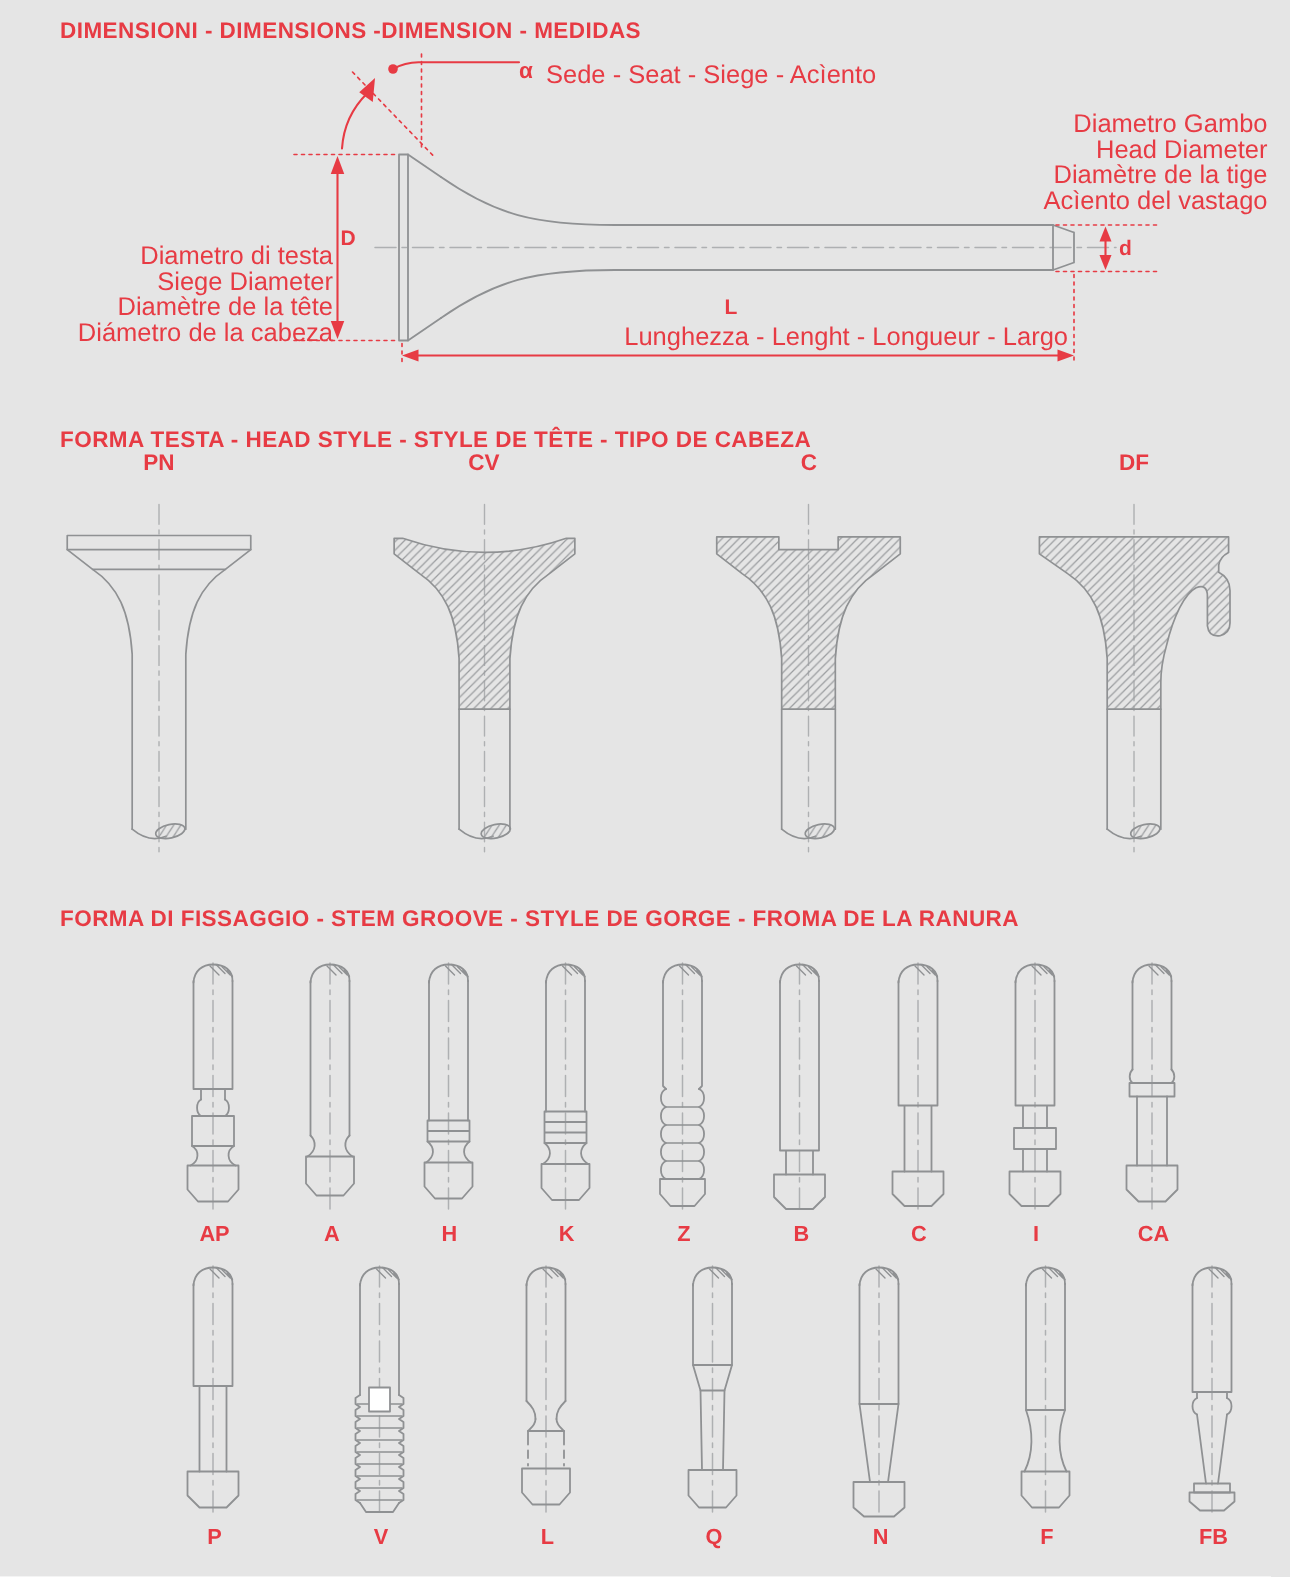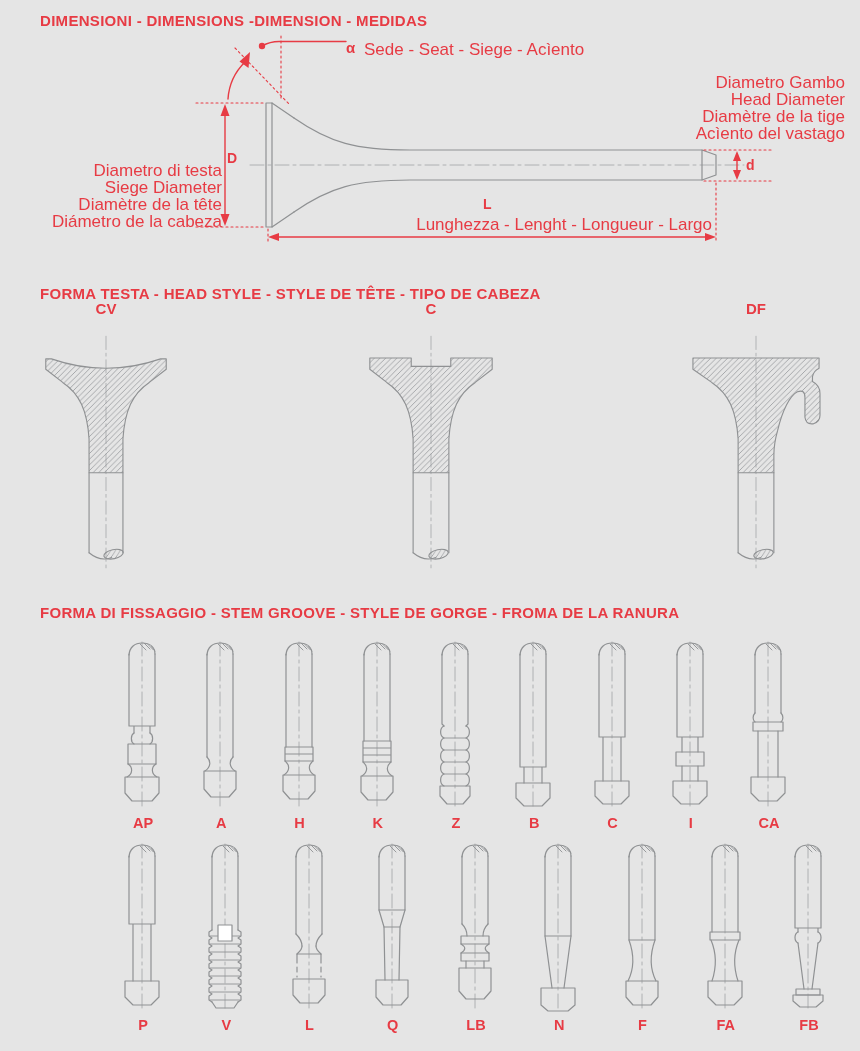--- a/index.html
+++ b/index.html
@@ -95,20 +95,31 @@
   </div>
   <div class="dimsym" style="top:157px;left:746px;">d</div>
 
   <div class="dimsym" style="top:196px;left:483px;">L</div>
   <div class="dimlbl ca" style="top:216px;left:272px;width:440px;">Lunghezza - Lenght - Longueur - Largo</div>
 
   <div class="sec-title" style="top:285px;left:40px;">FORMA TESTA - HEAD STYLE - STYLE DE TÊTE - TIPO DE CABEZA</div>
 
   <div class="headrow">
 
+    <div class="headfig">
+      <div class="fig-label">PN</div>
+      <svg class="draw" width="160" height="250" viewBox="0 0 170 260">
+        <line class="cl" x1="85" y1="6" x2="85" y2="256"></line>
+        <path d="M20,28 H150 V38 H20 Z"></path>
+        <path d="M20,38 L38,52 H132 L150,38"></path>
+        <path d="M38,52 C56,64 64,82 66,112 V236 M132,52 C114,64 106,82 104,112 V236"></path>
+        <path d="M66,236 Q78,246 90,241"></path>
+        <ellipse class="hf" cx="93" cy="237.5" rx="10.5" ry="4.8" transform="rotate(-12 93 237.5)"></ellipse>
+      </svg>
+    </div>
 
 
     <div class="headfig">
       <div class="fig-label">CV</div>
       <svg class="draw" width="160" height="250" viewBox="0 0 170 260">
         <line class="cl" x1="85" y1="6" x2="85" y2="256"></line>
         <path class="hf" d="M21,30 L27,30 Q85,50 143,30 L149,30 V41 L131,55 C113,67 105,85 103,115 V151 H67 V115 C65,85 57,67 39,55 L21,41 Z"></path>
         <path d="M67,151 V236 M103,151 V236"></path>
         <path d="M67,236 Q79,246 91,241"></path>
         <ellipse class="hf" cx="93" cy="237.5" rx="10.5" ry="4.8" transform="rotate(-12 93 237.5)"></ellipse>
@@ -311,35 +322,20 @@
         <path class="thin" d="M28,4 L34,10 M32,3 L38,9 M36,4.5 L41.5,10 M39.5,6.5 L43,11"></path>
         <path d="M17,14 V68 M43,14 V68 M17,68 H43"></path>
         <path d="M17,68 L22,85 M43,68 L38,85 M22,85 H38"></path>
         <path d="M22,85 L23,138 M38,85 L37,138"></path>
         <path d="M14,138 H46 V155 L39,163 H21 L14,155 Z"></path>
       </svg>
       <div class="fig-label">Q</div>
     </div>
 
 
-    <div class="stemfig">
-      <svg class="draw" width="62" height="172" viewBox="0 0 62 172">
-        <line class="cl" x1="30" y1="2" x2="30" y2="170"></line>
-        <path d="M17,15 C17.5,7 23,3 30,3 C38,3 43,7 43,14"></path>
-        <path class="thin" d="M28,4 L34,10 M32,3 L38,9 M36,4.5 L41.5,10 M39.5,6.5 L43,11"></path>
-        <path d="M17,14 V82 M43,14 V82"></path>
-        <path d="M17,82 C21,86 22,90 22,94 M43,82 C39,86 38,90 38,94"></path>
-        <path d="M16,94 H44 V102 H16 Z"></path>
-        <path d="M16,102 C21,105 21,108 16,111 M44,102 C39,105 39,108 44,111"></path>
-        <path d="M16,111 H44 V119 H16 Z"></path>
-        <path d="M21,119 V126 M39,119 V126"></path>
-        <path d="M14,126 H46 V149 L39,157 H21 L14,149 Z"></path>
-      </svg>
-      <div class="fig-label">LB</div>
-    </div>
 
     <div class="stemfig">
       <svg class="draw" width="62" height="172" viewBox="0 0 62 172">
         <line class="cl" x1="30" y1="2" x2="30" y2="170"></line>
         <path d="M17,15 C17.5,7 23,3 30,3 C38,3 43,7 43,14"></path>
         <path class="thin" d="M28,4 L34,10 M32,3 L38,9 M36,4.5 L41.5,10 M39.5,6.5 L43,11"></path>
         <path d="M17,14 V94 M43,14 V94 M17,94 H43"></path>
         <path d="M17,94 L24,146 M43,94 L36,146"></path>
         <path d="M13,146 H47 V163 L40,169 H20 L13,163 Z"></path>
       </svg>
@@ -351,32 +347,20 @@
         <line class="cl" x1="30" y1="2" x2="30" y2="170"></line>
         <path d="M17,15 C17.5,7 23,3 30,3 C38,3 43,7 43,14"></path>
         <path class="thin" d="M28,4 L34,10 M32,3 L38,9 M36,4.5 L41.5,10 M39.5,6.5 L43,11"></path>
         <path d="M17,14 V98 M43,14 V98 M17,98 H43"></path>
         <path d="M17,98 C22,112 22,127 16,139 M43,98 C38,112 38,127 44,139"></path>
         <path d="M14,139 H46 V155 L39,163 H21 L14,155 Z"></path>
       </svg>
       <div class="fig-label">F</div>
     </div>
 
-    <div class="stemfig">
-      <svg class="draw" width="62" height="172" viewBox="0 0 62 172">
-        <line class="cl" x1="30" y1="2" x2="30" y2="170"></line>
-        <path d="M17,15 C17.5,7 23,3 30,3 C38,3 43,7 43,14"></path>
-        <path class="thin" d="M28,4 L34,10 M32,3 L38,9 M36,4.5 L41.5,10 M39.5,6.5 L43,11"></path>
-        <path d="M17,14 V90 M43,14 V90"></path>
-        <path d="M15,90 H45 V98 H15 Z"></path>
-        <path d="M16,98 C21,110 22,124 17,139 M44,98 C39,110 38,124 43,139"></path>
-        <path d="M13,139 H47 V155 L39,163 H21 L13,155 Z"></path>
-      </svg>
-      <div class="fig-label">FA</div>
-    </div>
 
     <div class="stemfig">
       <svg class="draw" width="62" height="172" viewBox="0 0 62 172">
         <line class="cl" x1="30" y1="2" x2="30" y2="170"></line>
         <path d="M17,15 C17.5,7 23,3 30,3 C38,3 43,7 43,14"></path>
         <path class="thin" d="M28,4 L34,10 M32,3 L38,9 M36,4.5 L41.5,10 M39.5,6.5 L43,11"></path>
         <path d="M17,14 V86 M43,14 V86 M17,86 H43 M20,86 V90 M40,86 V90"></path>
         <path d="M20,90 C16,92 16,99 20,101 M40,90 C44,92 44,99 40,101"></path>
         <path d="M20,101 L26,147 M40,101 L34,147"></path>
         <path d="M18,147 H42 V153 H18 Z"></path>

